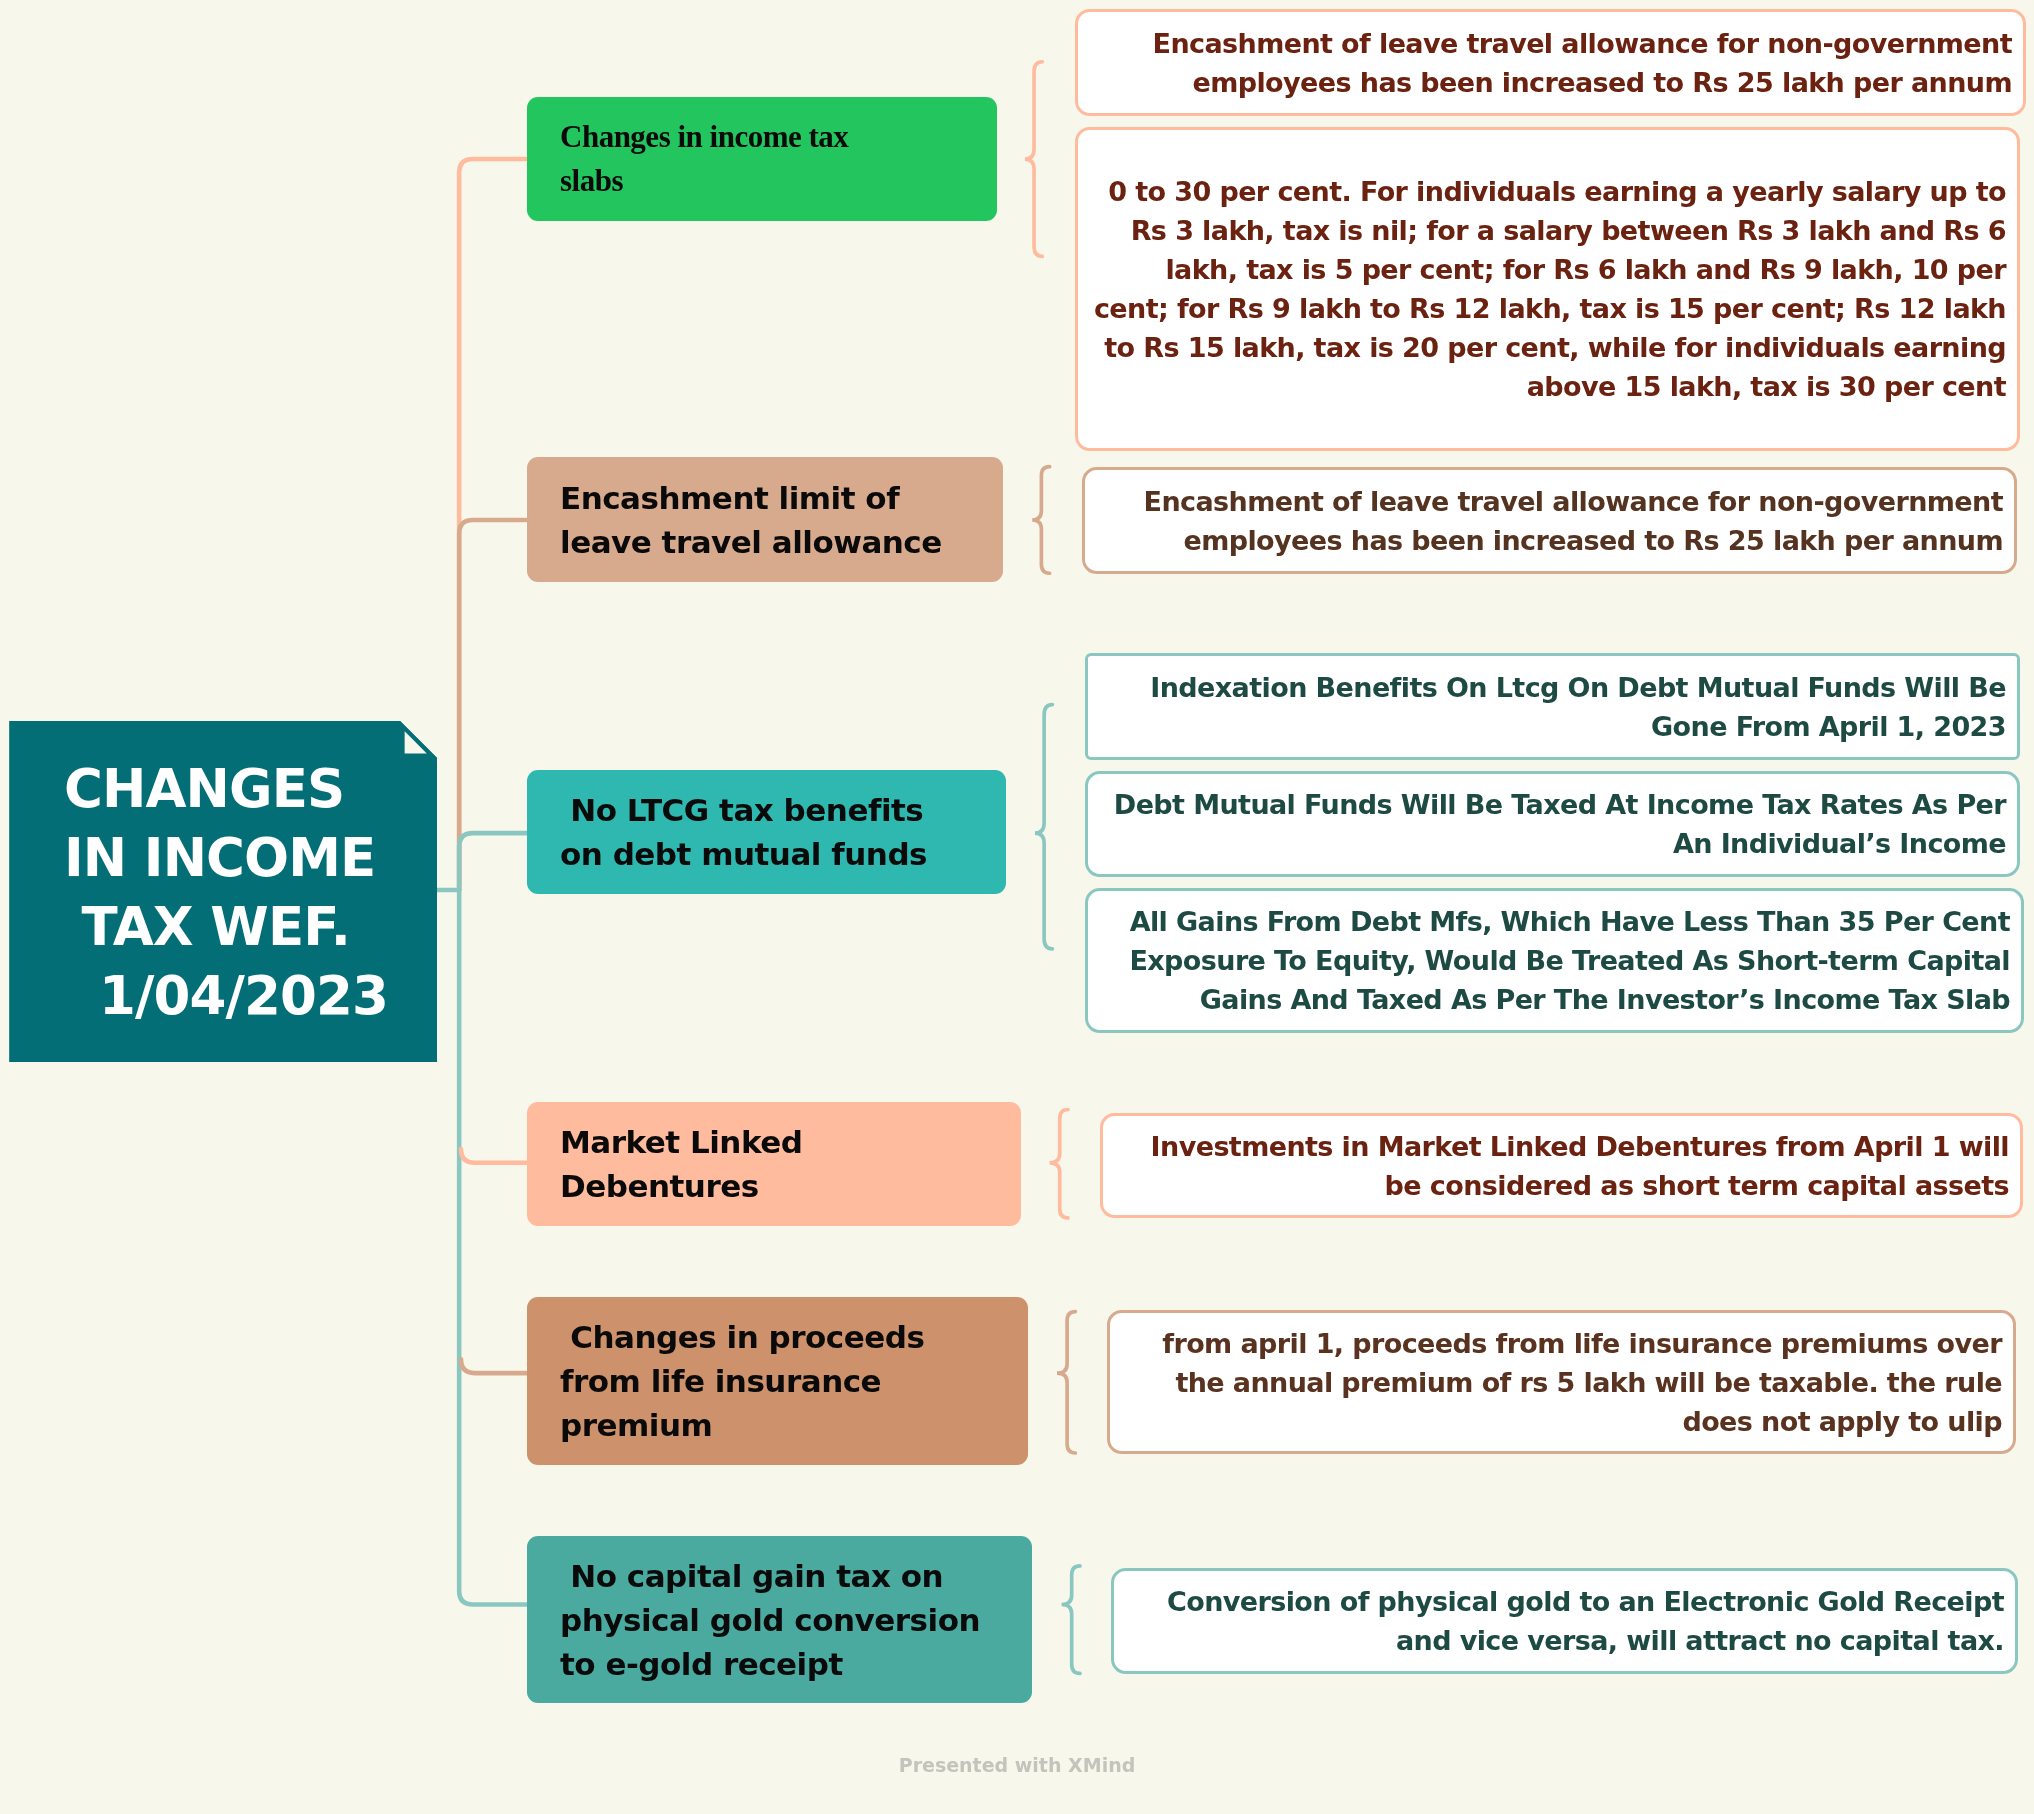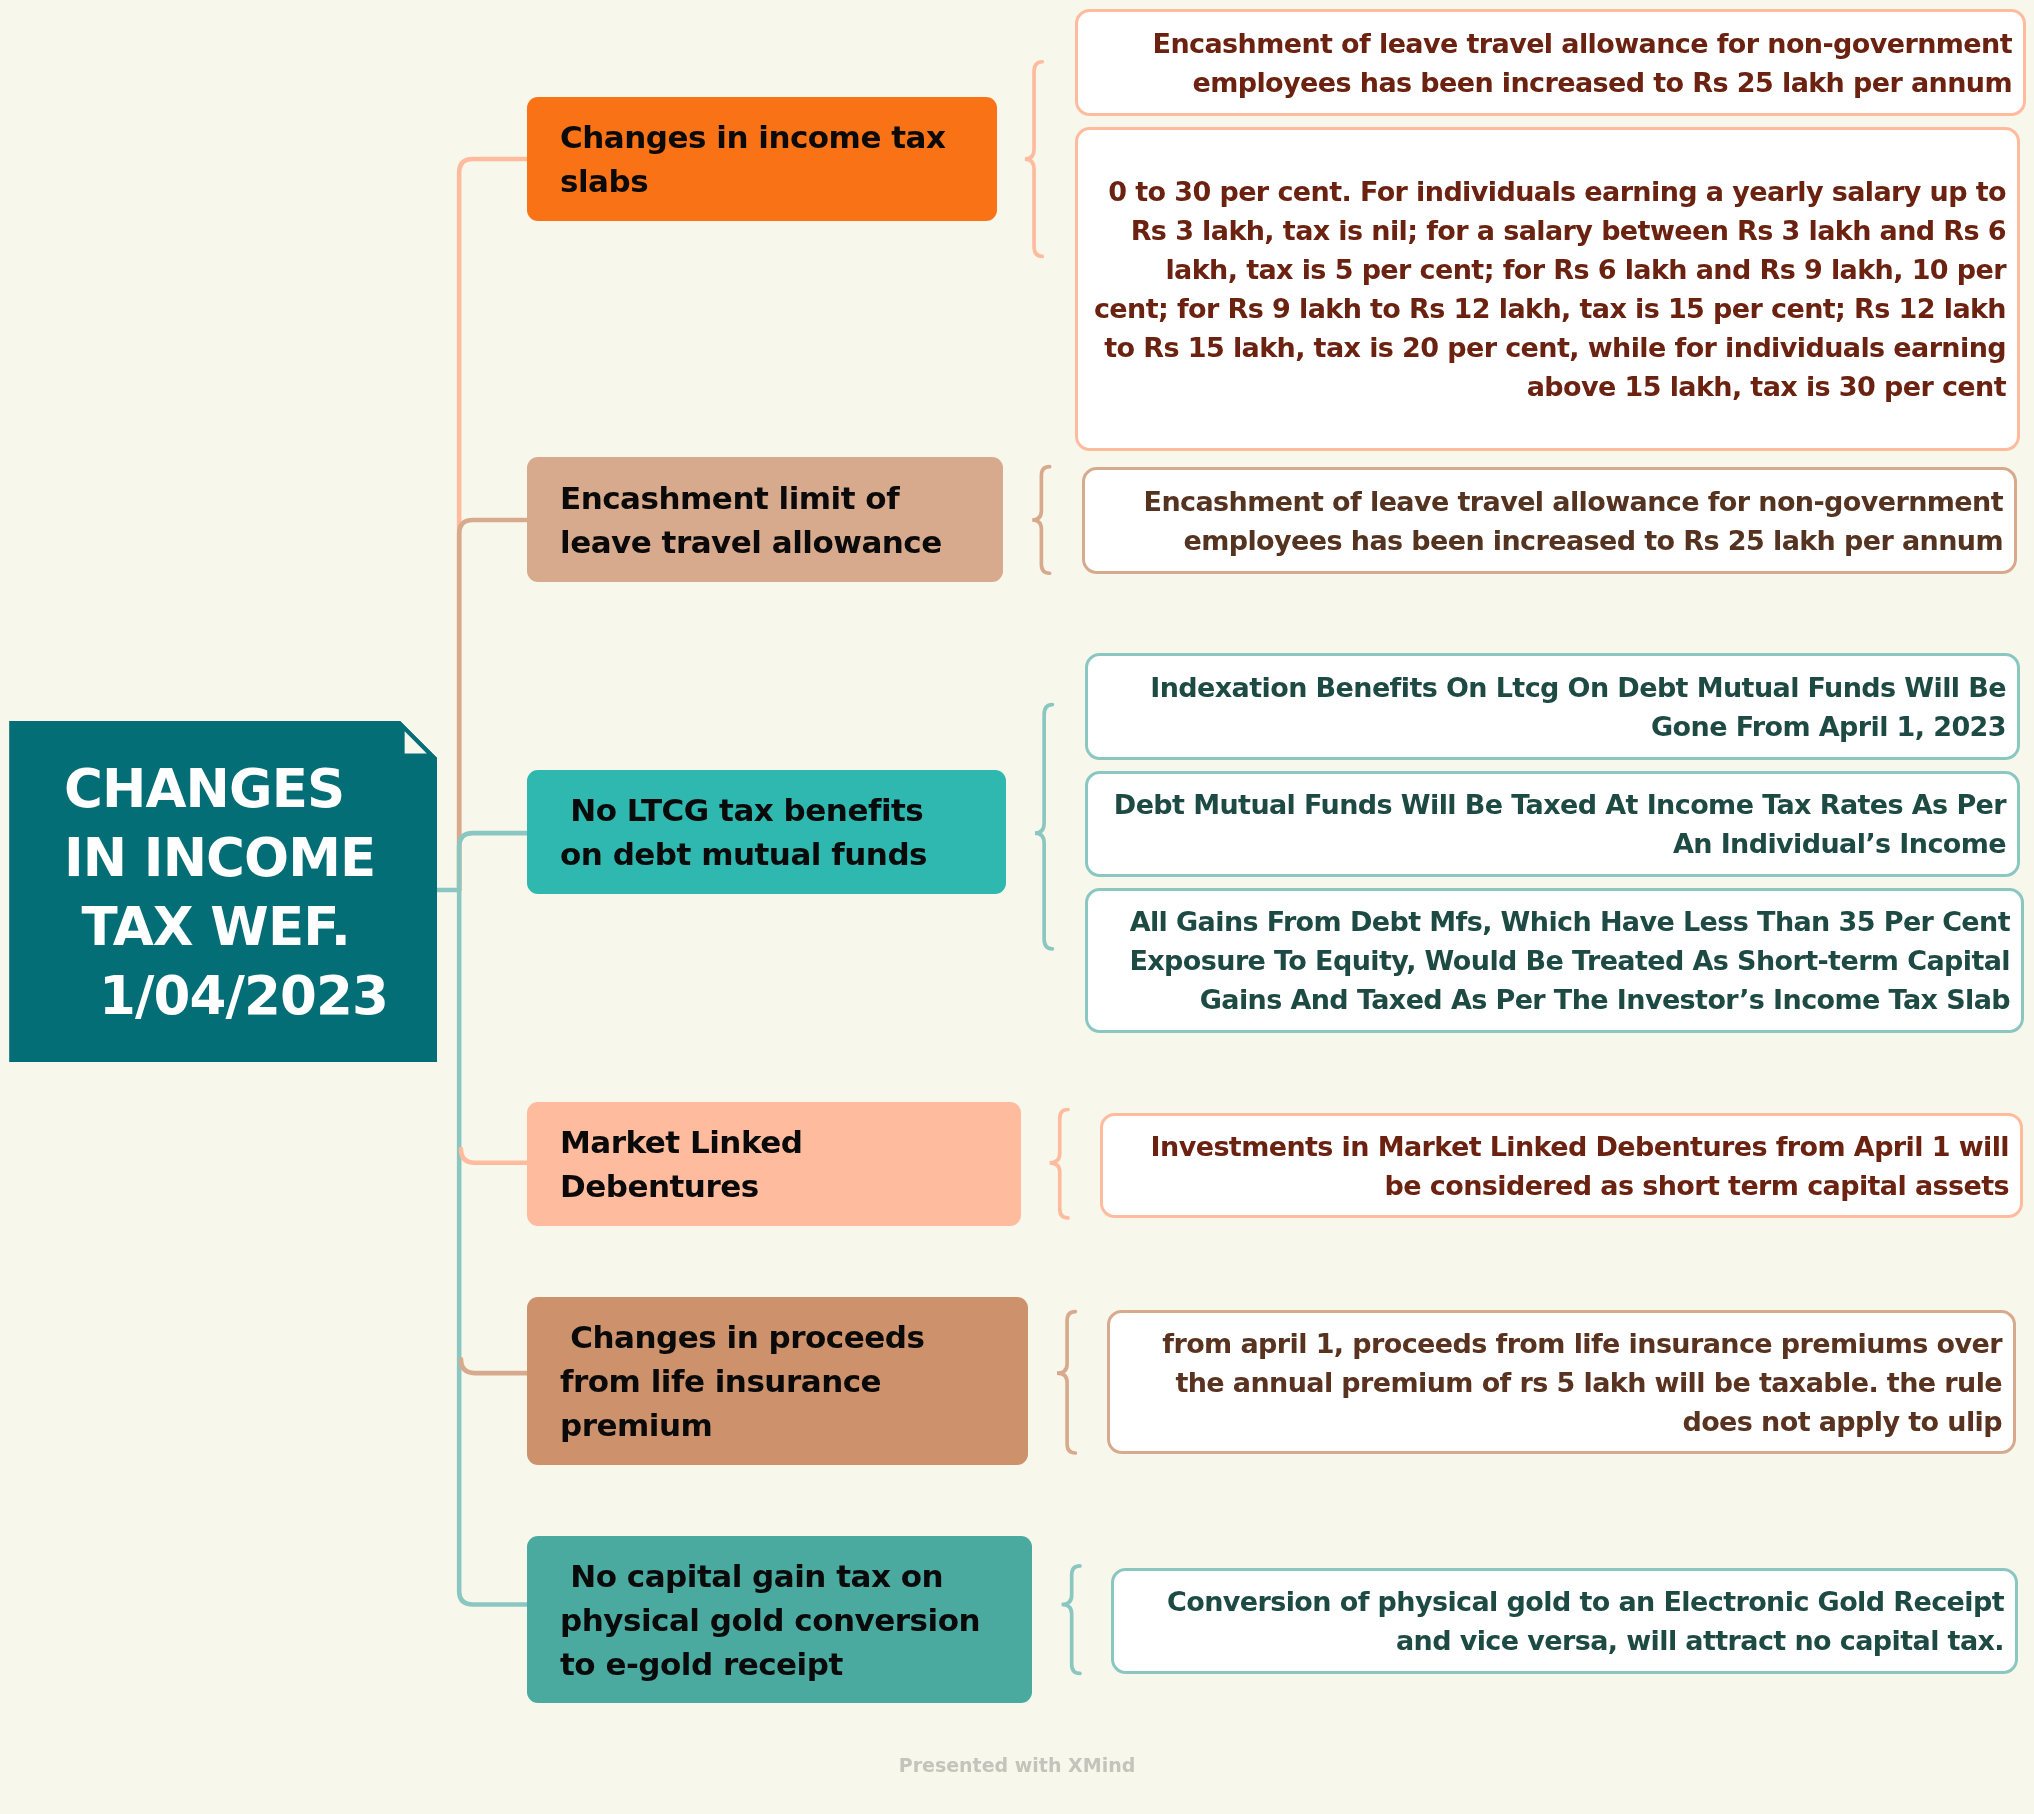--- a/index.html
+++ b/index.html
@@ -71,21 +71,21 @@
   <div class="root-text">CHANGES
 IN INCOME
  TAX WEF.
   1/04/2023</div>
 </div>
 <svg class="abs root-fold" viewBox="0 0 40 40" xmlns="http://www.w3.org/2000/svg">
   <polygon points="0,0 40,40 0,40" fill="#036e76"></polygon>
   <polygon points="5,11 29,35 5,35" fill="#f8f7ec"></polygon>
 </svg>
 
-<div class="abs topic" style="left:527px; top:97px; width:470px; height:124px; background:#f97316;">
+<div class="abs topic" style="left:527px; top:97px; width:470px; height:124px; background:#22c55e;font-family:Liberation Serif, serif;">
   <span>Changes in income tax
 slabs</span>
 </div>
 <div class="abs topic" style="left:527px; top:457px; width:476px; height:125px; background:#d8aa8d;">
   <span>Encashment limit of
 leave travel allowance</span>
 </div>
 <div class="abs topic" style="left:527px; top:770px; width:479px; height:124px; background:#2eb8b0;">
   <span> No LTCG tax benefits
 on debt mutual funds</span>
@@ -107,21 +107,21 @@
 
 <div class="abs note" style="left:1075px; top:9.2px; width:951px; height:107px; border-color:#ffbb9e; color:#6b2210;">
   <span>Encashment of leave travel allowance for non-government employees has been increased to Rs 25 lakh per annum</span>
 </div>
 <div class="abs note" style="left:1075px; top:127px; width:945px; height:324px; border-color:#ffbb9e; color:#6b2210;">
   <span>0 to 30 per cent. For individuals earning a yearly salary up to Rs 3 lakh, tax is nil; for a salary between Rs 3 lakh and Rs 6 lakh, tax is 5 per cent; for Rs 6 lakh and Rs 9 lakh, 10 per cent; for Rs 9 lakh to Rs 12 lakh, tax is 15 per cent; Rs 12 lakh to Rs 15 lakh, tax is 20 per cent, while for individuals earning above 15 lakh, tax is 30 per cent</span>
 </div>
 <div class="abs note" style="left:1082px; top:467px; width:935px; height:107px; border-color:#d8aa8d; color:#553321;">
   <span>Encashment of leave travel allowance for non-government employees has been increased to Rs 25 lakh per annum</span>
 </div>
-<div class="abs note" style="left:1085px; top:653px; width:935px; height:107px; border-color:#8bc7c1; color:#1e4a44;">
+<div class="abs note" style="left:1085px; top:653px; width:935px; height:107px; border-color:#8bc7c1; color:#1e4a44;border-radius:6px;">
   <span>Indexation Benefits On Ltcg On Debt Mutual Funds Will Be Gone From April 1, 2023</span>
 </div>
 <div class="abs note" style="left:1085px; top:771px; width:935px; height:106px; border-color:#8bc7c1; color:#1e4a44;">
   <span>Debt Mutual Funds Will Be Taxed At Income Tax Rates As Per An Individual’s Income</span>
 </div>
 <div class="abs note" style="left:1085px; top:888px; width:939px; height:145px; border-color:#8bc7c1; color:#1e4a44;">
   <span>All Gains From Debt Mfs, Which Have Less Than 35 Per Cent Exposure To Equity, Would Be Treated As Short-term Capital Gains And Taxed As Per The Investor’s Income Tax Slab</span>
 </div>
 <div class="abs note" style="left:1100px; top:1113px; width:923px; height:105px; border-color:#ffbb9e; color:#6b2210;">
   <span>Investments in Market Linked Debentures from April 1 will be considered as short term capital assets</span>

